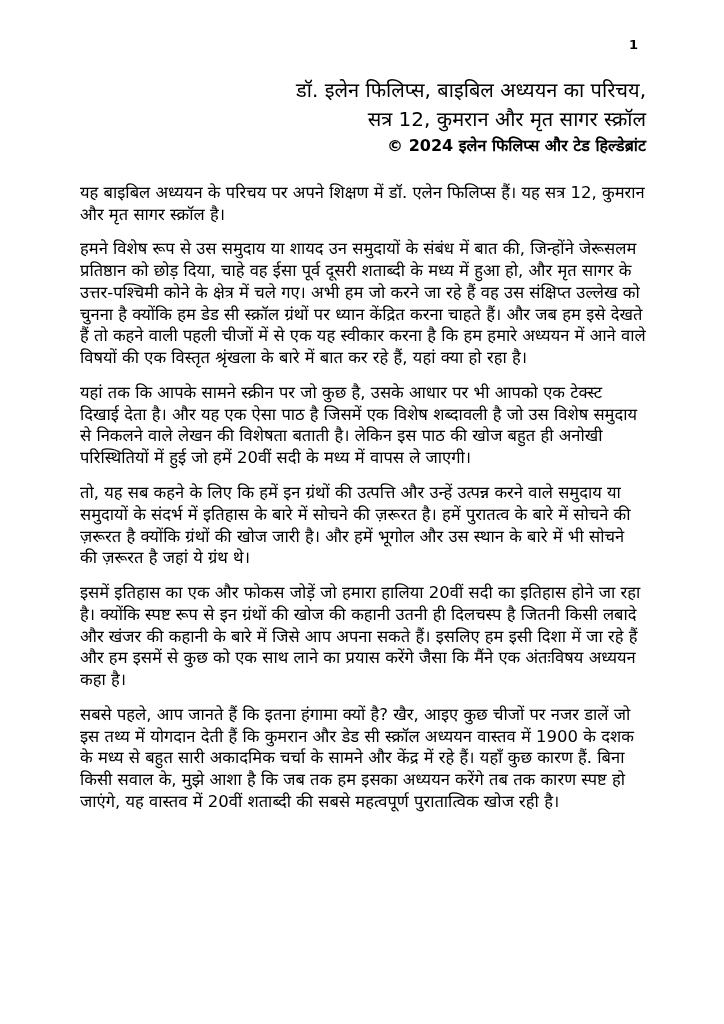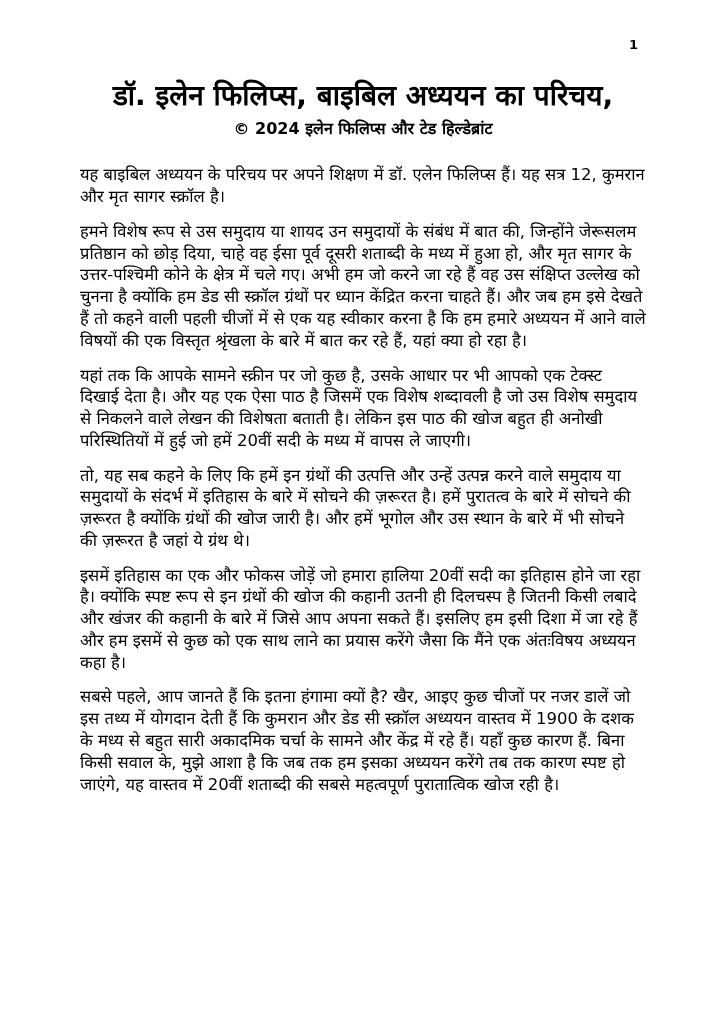--- a/index.html
+++ b/index.html
@@ -20,29 +20,29 @@
     font-size: 13px;
     font-weight: 700;
     line-height: 1;
   }
   .content {
     box-sizing: border-box;
     padding: 76px 78px 0 80px;
   }
   .title {
     margin: 0;
-    text-align: center;
-    font-size: 28px;
-    font-weight: 700;
+    text-align: right;
+    font-size: 20px;
+    font-weight: 400;
     line-height: 1.45;
     letter-spacing: 0px;
   }
   .copyright {
     margin: 2px 0 0 0;
-    text-align: center;
+    text-align: right;
     font-size: 16px;
     font-weight: 700;
     line-height: 1.3;
   }
   .body-text {
     margin-top: 12px;
   }
   .body-text p {
     margin: 0 0 0 0;
     padding-top: 13px;
@@ -54,20 +54,21 @@
 </style>
 </head>
 <body>
 
 <div class="page">
   <div class="page-number">1</div>
 
   <div class="content">
     <h1 class="title">
       <span>डॉ. इलेन फिलिप्स, बाइबिल अध्ययन का परिचय,</span><br>
+      <span>सत्र 12, कुमरान और मृत सागर स्क्रॉल</span>
     </h1>
 
     <div class="copyright">© 2024 इलेन फिलिप्स और टेड हिल्डेब्रांट</div>
 
     <div class="body-text">
       <p>यह बाइबिल अध्ययन के परिचय पर अपने शिक्षण में डॉ. एलेन फिलिप्स हैं। यह सत्र 12, कुमरान और मृत सागर स्क्रॉल है।</p>
       <p>हमने विशेष रूप से उस समुदाय या शायद उन समुदायों के संबंध में बात की, जिन्होंने जेरूसलम प्रतिष्ठान को छोड़ दिया, चाहे वह ईसा पूर्व दूसरी शताब्दी के मध्य में हुआ हो, और मृत सागर के उत्तर-पश्चिमी कोने के क्षेत्र में चले गए। अभी हम जो करने जा रहे हैं वह उस संक्षिप्त उल्लेख को चुनना है क्योंकि हम डेड सी स्क्रॉल ग्रंथों पर ध्यान केंद्रित करना चाहते हैं। और जब हम इसे देखते हैं तो कहने वाली पहली चीजों में से एक यह स्वीकार करना है कि हम हमारे अध्ययन में आने वाले विषयों की एक विस्तृत श्रृंखला के बारे में बात कर रहे हैं, यहां क्या हो रहा है।</p>
       <p>यहां तक कि आपके सामने स्क्रीन पर जो कुछ है, उसके आधार पर भी आपको एक टेक्स्ट दिखाई देता है। और यह एक ऐसा पाठ है जिसमें एक विशेष शब्दावली है जो उस विशेष समुदाय से निकलने वाले लेखन की विशेषता बताती है। लेकिन इस पाठ की खोज बहुत ही अनोखी परिस्थितियों में हुई जो हमें 20वीं सदी के मध्य में वापस ले जाएगी।</p>
       <p>तो, यह सब कहने के लिए कि हमें इन ग्रंथों की उत्पत्ति और उन्हें उत्पन्न करने वाले समुदाय या समुदायों के संदर्भ में इतिहास के बारे में सोचने की ज़रूरत है। हमें पुरातत्व के बारे में सोचने की ज़रूरत है क्योंकि ग्रंथों की खोज जारी है। और हमें भूगोल और उस स्थान के बारे में भी सोचने की ज़रूरत है जहां ये ग्रंथ थे।</p>
       <p>इसमें इतिहास का एक और फोकस जोड़ें जो हमारा हालिया 20वीं सदी का इतिहास होने जा रहा है। क्योंकि स्पष्ट रूप से इन ग्रंथों की खोज की कहानी उतनी ही दिलचस्प है जितनी किसी लबादे और खंजर की कहानी के बारे में जिसे आप अपना सकते हैं। इसलिए हम इसी दिशा में जा रहे हैं और हम इसमें से कुछ को एक साथ लाने का प्रयास करेंगे जैसा कि मैंने एक अंतःविषय अध्ययन कहा है।</p>

